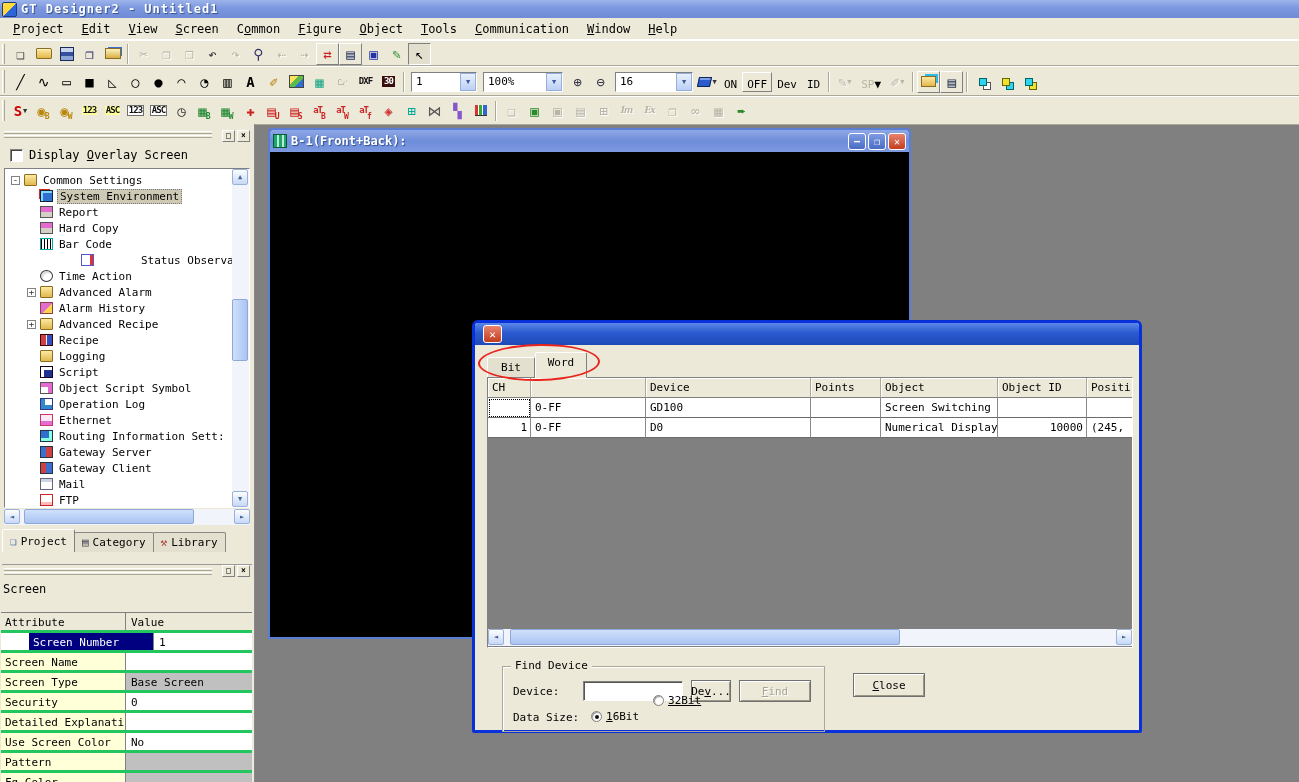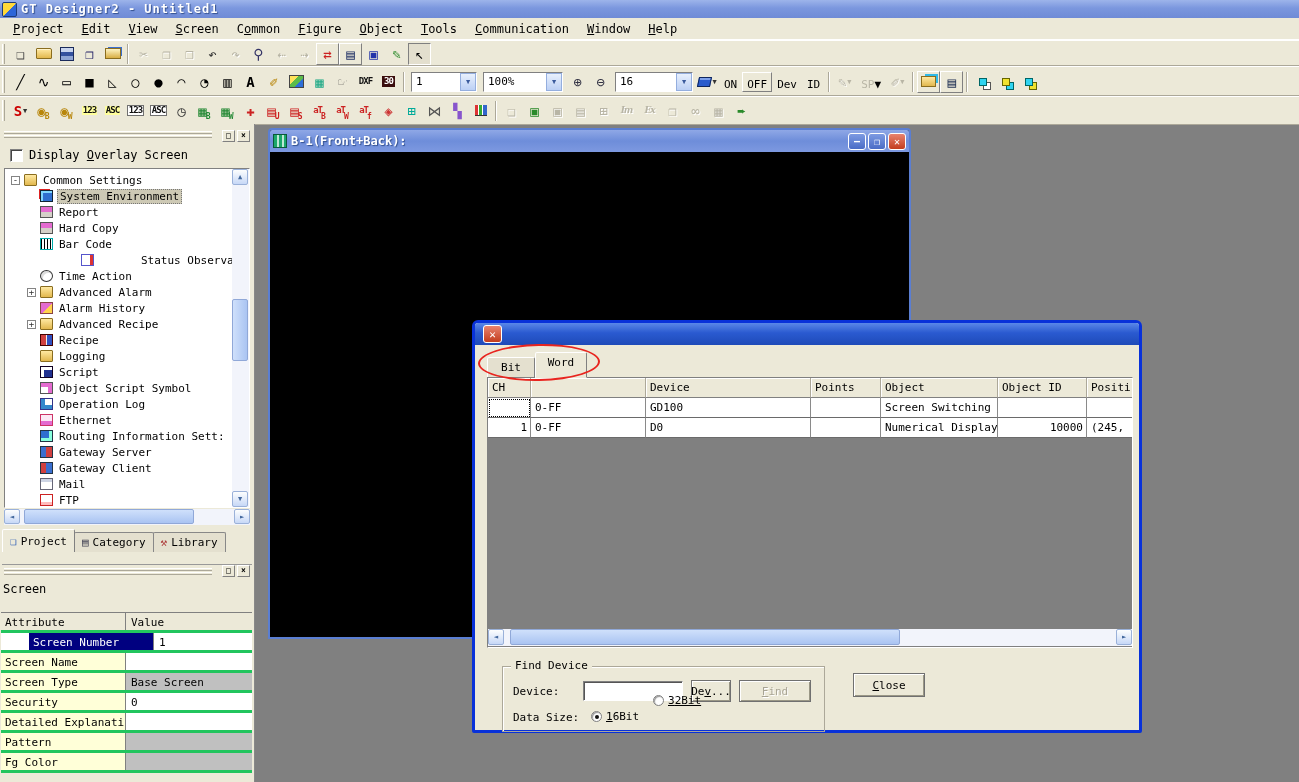--- a/index.html
+++ b/index.html
@@ -644,20 +644,24 @@
         </div>
         <div class="arow">
           <div class="ac">Security</div>
           <div class="vc">0</div>
         </div>
         <div class="arow">
           <div class="ac">Detailed Explanation</div>
           <div class="vc"></div>
         </div>
         <div class="arow">
+          <div class="ac">Use Screen Color</div>
+          <div class="vc">No</div>
+        </div>
+        <div class="arow">
           <div class="ac">Pattern</div>
           <div class="vc gray"></div>
         </div>
         <div class="arow">
           <div class="ac">Fg Color</div>
           <div class="vc gray"></div>
         </div>
       </div>
   </div>
 

